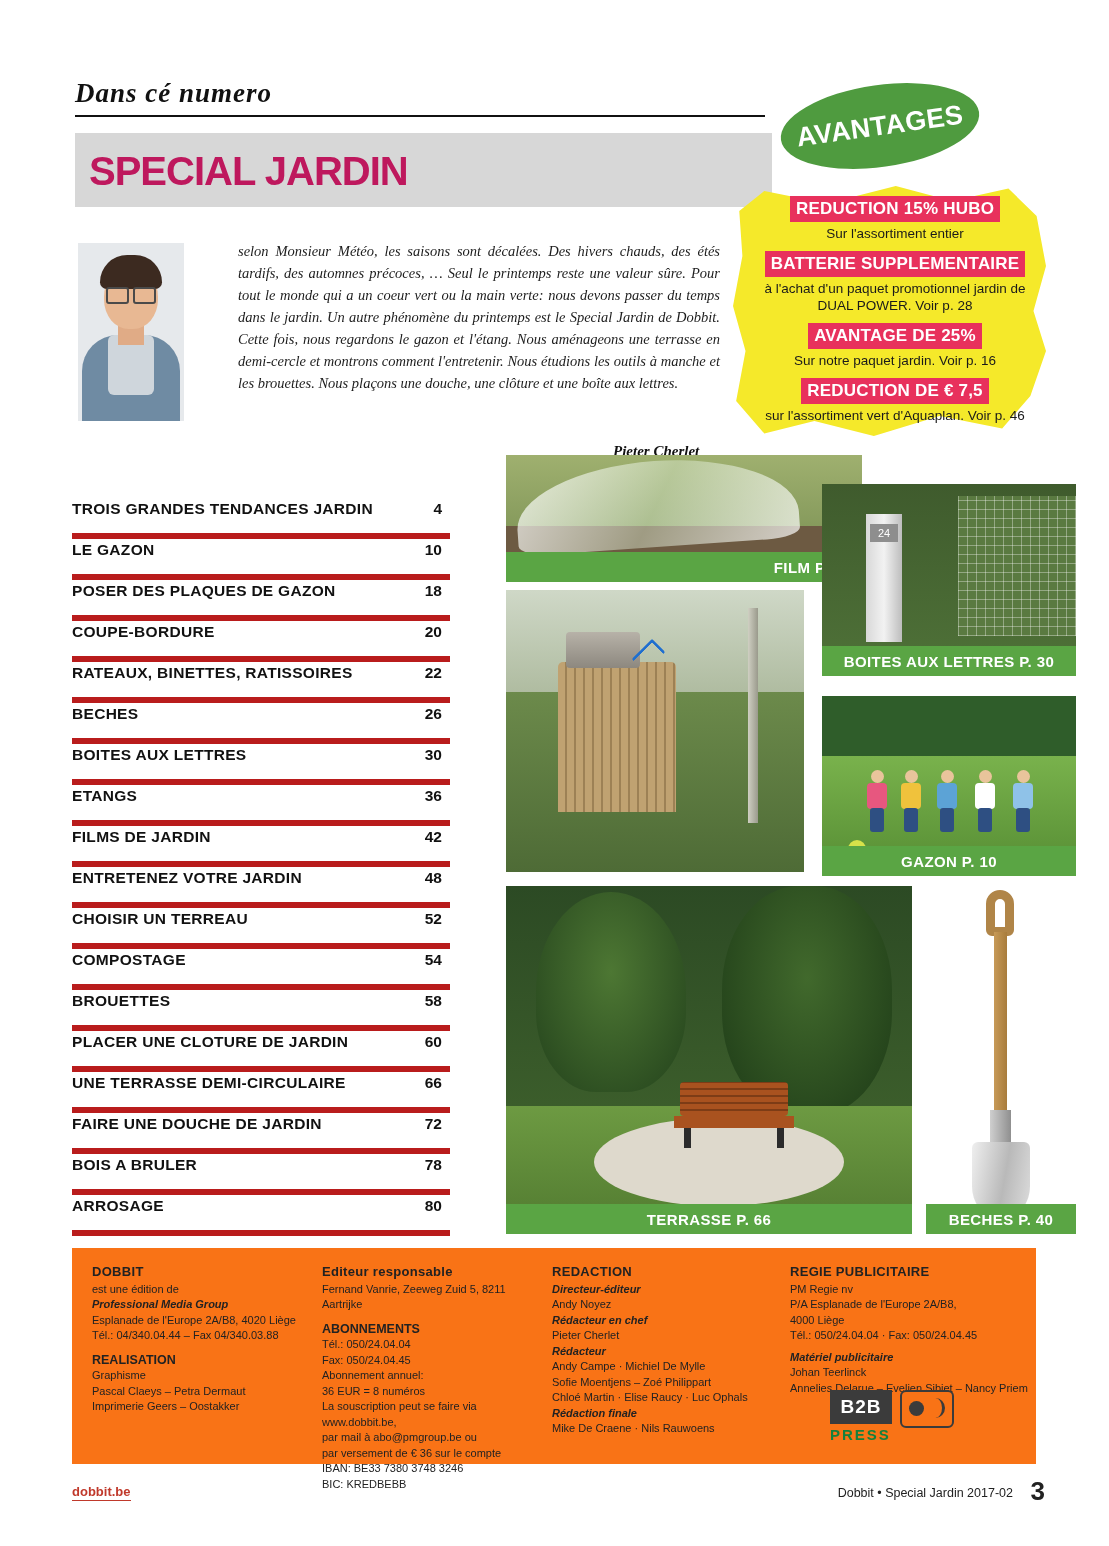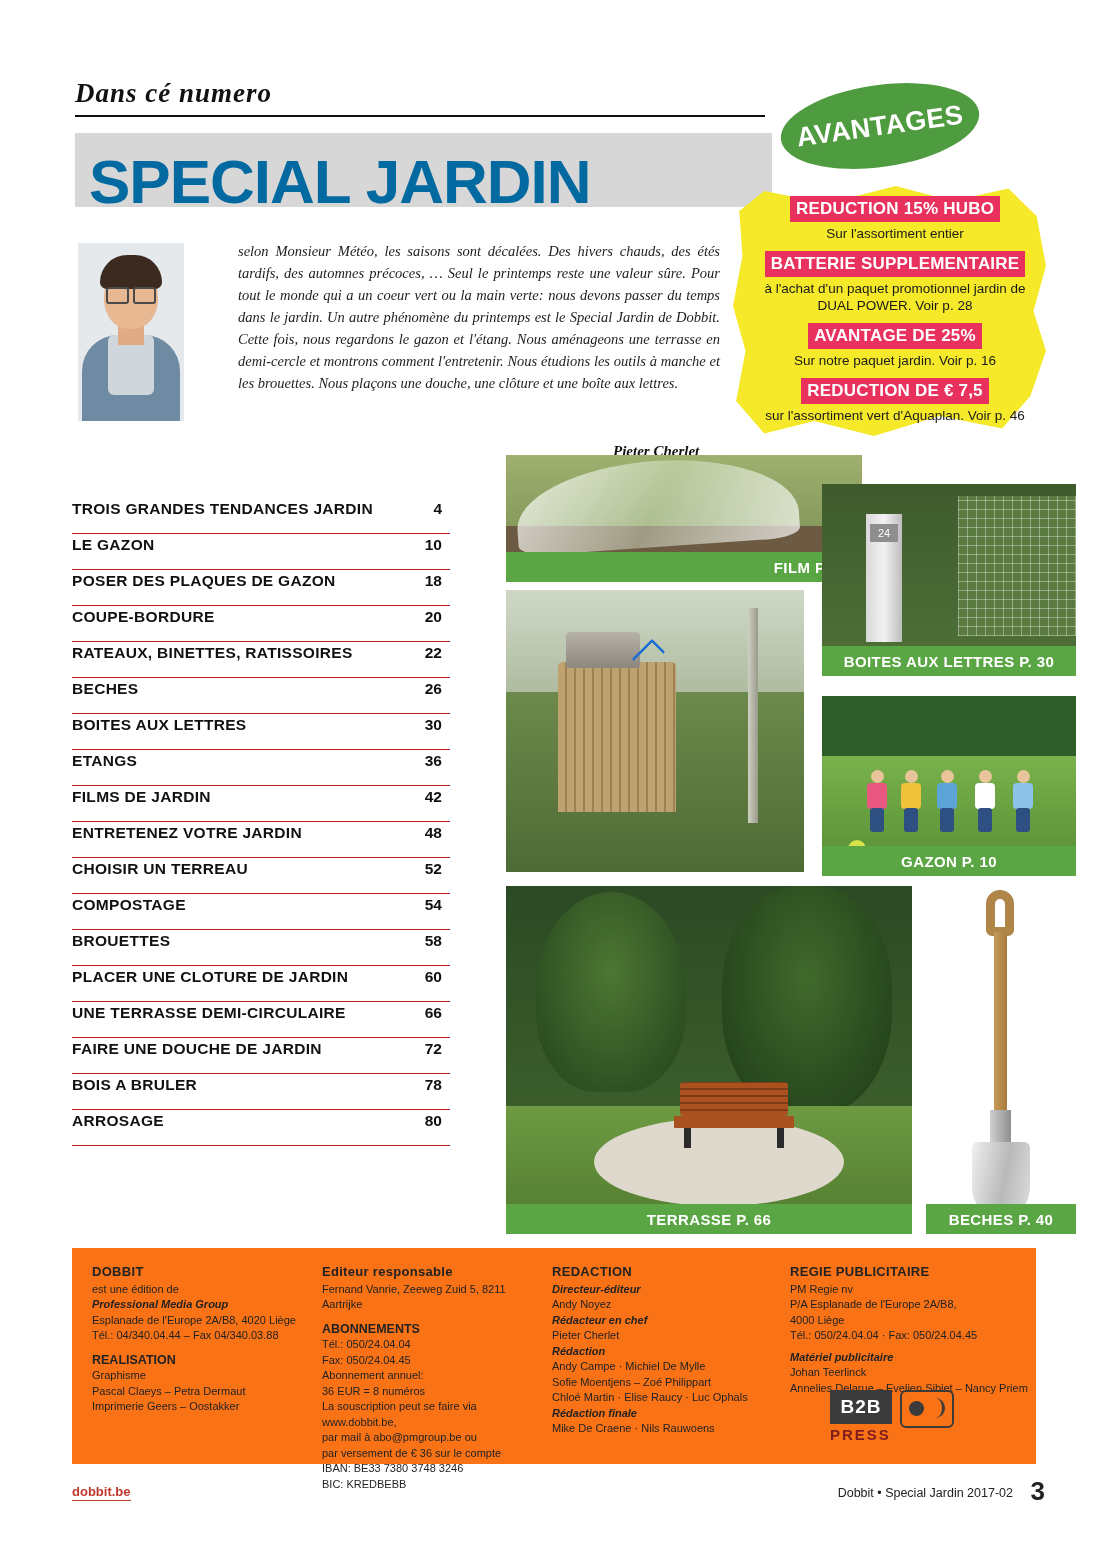--- a/index.html
+++ b/index.html
@@ -20,22 +20,22 @@
     font-weight:bold;font-style:italic;
     font-size:27px;letter-spacing:1px;color:#111;
     border-bottom:2px solid #111;
     padding-bottom:6px;
   }
   .title-bar{
     position:absolute;left:75px;top:133px;width:697px;height:74px;
     background:#d7d7d7;
   }
   .title-bar span{
-    position:absolute;left:14px;top:14px;
-    font-size:62px;font-weight:bold;color:#0369a1;
+    position:absolute;left:14px;top:3px;
+    font-size:40px;font-weight:bold;color:#be185d;
     letter-spacing:-1px;
     line-height:70px;
     white-space:nowrap;
   }
 
   
   .avatar{
     position:absolute;left:78px;top:243px;width:106px;height:178px;
     background:linear-gradient(#dfe3e6,#c9ced3);
     overflow:hidden;
@@ -106,21 +106,21 @@
     width:fit-content;letter-spacing:0.2px;
   }
   .promo .sub{
     display:block;color:#1a1a1a;font-size:13.5px;line-height:17px;
     margin:3px 0 9px;
   }
 
   
   .toc{position:absolute;left:72px;top:498px;width:378px;}
   .toc-row{
-    position:relative;height:35px;border-bottom:1px solid #b91c1c;
+    position:relative;height:35px;border-bottom:6px solid #b91c1c;
   }
   .toc-row .t{
     position:absolute;left:0;top:2px;font-size:15.5px;font-weight:bold;
     letter-spacing:0.3px;color:#111;
   }
   .toc-row .p{
     position:absolute;right:8px;top:2px;font-size:15.5px;font-weight:bold;color:#111;
   }
 
   
@@ -240,21 +240,21 @@
   #col3{left:480px;width:225px;}
   #col4{left:718px;width:240px;}
 
   .b2b{
     position:absolute;left:830px;top:1390px;width:120px;height:58px;
   }
   .b2b .mark{
     position:absolute;left:0;top:0;width:62px;height:34px;background:#3b3b3b;color:#fff;
     font-weight:bold;font-size:19px;text-align:center;line-height:34px;letter-spacing:1px;
   }
-  .b2b .press{position:absolute;left:0;top:36px;font-weight:bold;font-size:15px;color:#7f1d1d;letter-spacing:2px;}
+  .b2b .press{position:absolute;left:0;top:36px;font-weight:bold;font-size:15px;color:#15803d;letter-spacing:2px;}
   .b2b .wave{
     position:absolute;left:70px;top:0;width:50px;height:34px;border:2px solid #3b3b3b;border-radius:6px;
   }
   .b2b .wave:before{
     content:"";position:absolute;left:7px;top:9px;width:15px;height:15px;border-radius:50%;background:#3b3b3b;
   }
   .b2b .wave:after{
     content:"";position:absolute;left:24px;top:6px;width:16px;height:20px;
     border-right:3px solid #3b3b3b;border-radius:50%;
   }
@@ -492,21 +492,21 @@
       <div>IBAN: BE33 7380 3748 3246</div>
       <div>BIC: KREDBEBB</div>
     </div>
 
     <div class="col" id="col3">
       <h4>REDACTION</h4>
       <div class="b">Directeur-éditeur</div>
       <div>Andy Noyez</div>
       <div class="b">Rédacteur en chef</div>
       <div>Pieter Cherlet</div>
-      <div class="b">Rédaction</div>
+      <div class="b">Rédacteur</div>
       <div>Andy Campe · Michiel De Mylle</div>
       <div>Sofie Moentjens – Zoé Philippart</div>
       <div>Chloé Martin · Elise Raucy · Luc Ophals</div>
       <div class="b">Rédaction finale</div>
       <div>Mike De Craene · Nils Rauwoens</div>
     </div>
 
     <div class="col" id="col4">
       <h4>REGIE PUBLICITAIRE</h4>
       <div>PM Regie nv</div>

